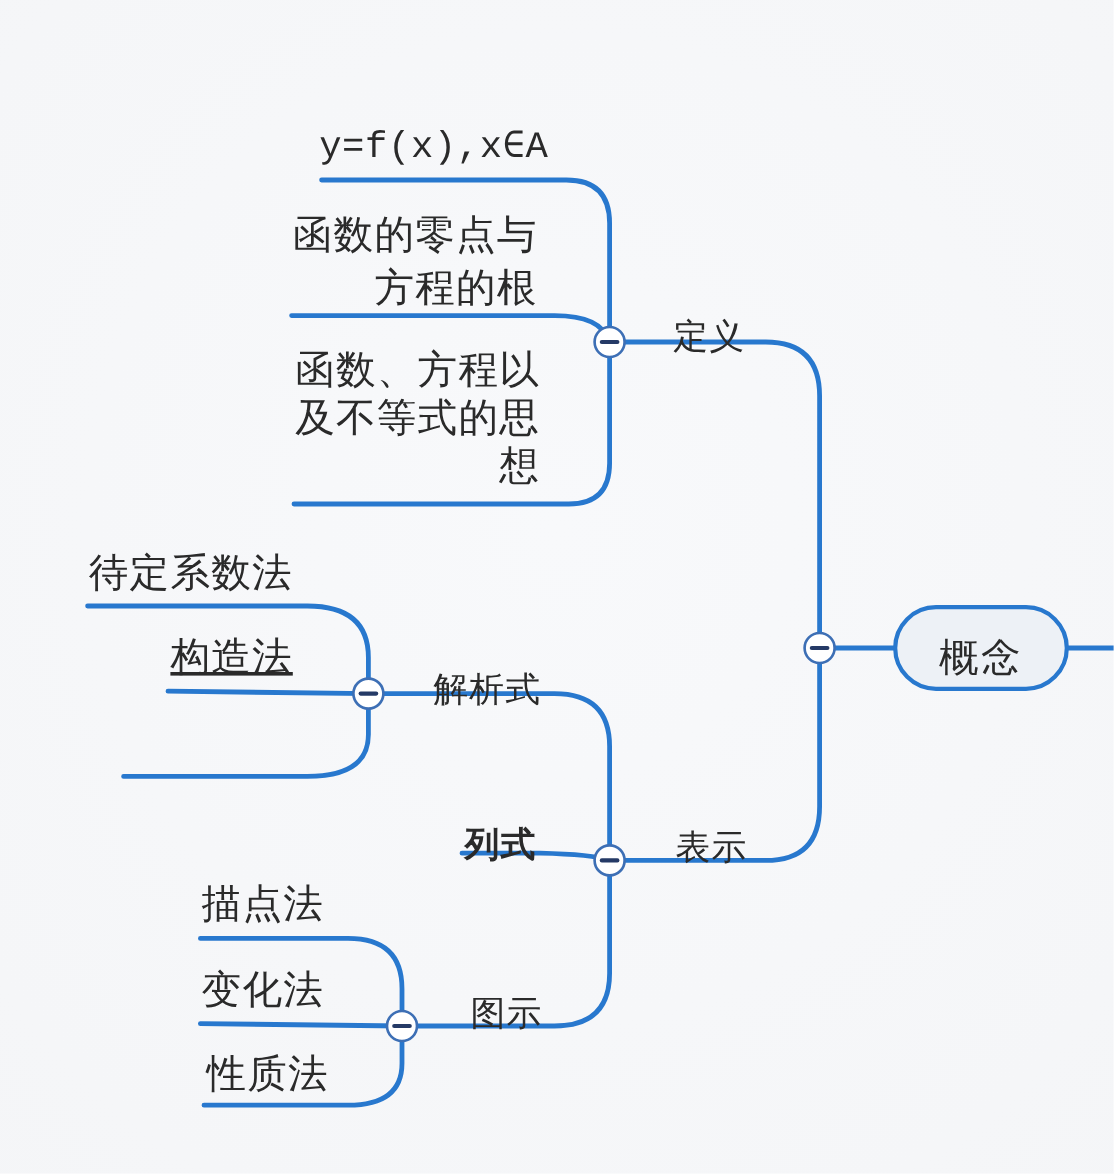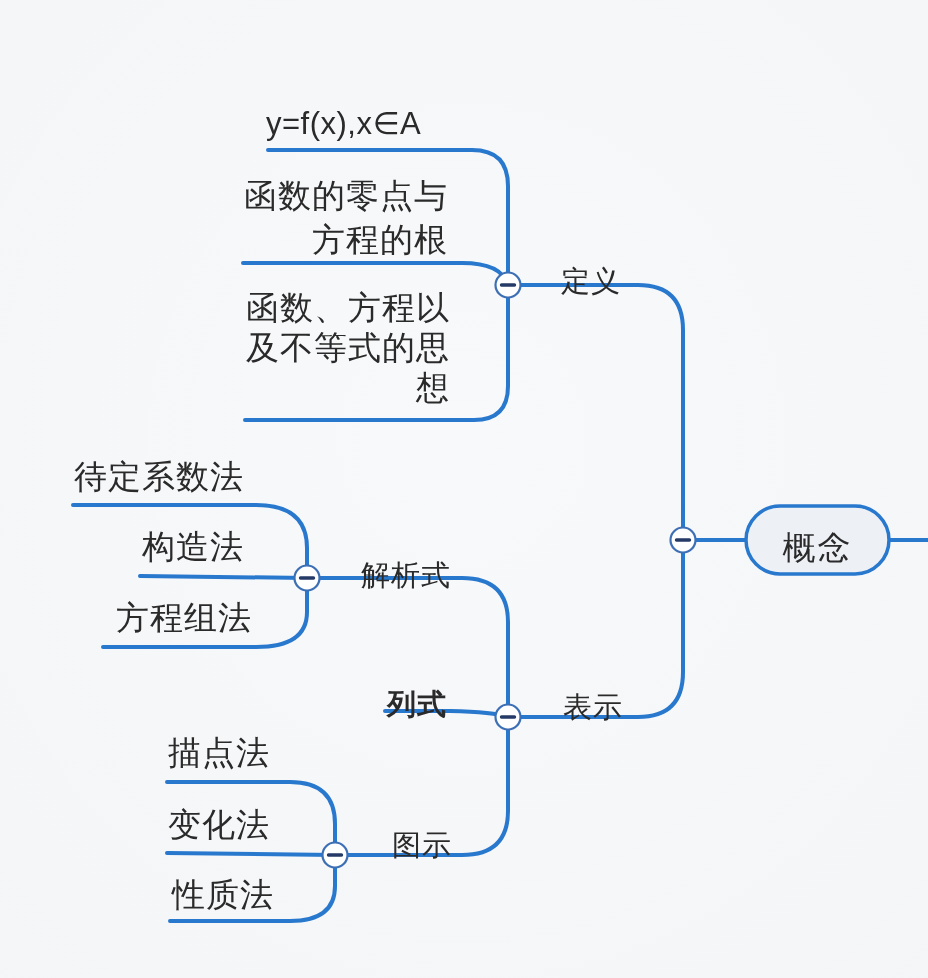--- a/index.html
+++ b/index.html
@@ -24,30 +24,30 @@
   svg .conn{fill:none;stroke:var(--line-color);stroke-width:4;stroke-linecap:round;}
   svg .root-pill{fill:var(--node-fill);stroke:var(--node-border);stroke-width:3.5;}
   svg .btn-circle{fill:#ffffff;stroke:var(--button-border);stroke-width:2.2;}
   svg .btn-minus{stroke:var(--button-minus);stroke-width:3.4;stroke-linecap:round;}
   .lbl{
     position:absolute;color:var(--text-color);white-space:pre-line;
     letter-spacing:1px;line-height:1.3;cursor:default;
   }
   .leaf{font-size:33px;text-align:right;}
   .branch{font-size:29px;margin-top:20px;}
-  .lbl-formula{left:266px;top:104px;font-size:31px;letter-spacing:0.5px;}
+  .lbl-formula{left:266px;top:104px;font-size:31px;letter-spacing:0.5px;font-family:Liberation Mono, monospace;}
   .lbl-lingdian{left:244px;top:174px;line-height:44px;}
   .lbl-sixiang{left:246px;top:288px;line-height:40px;}
   .lbl-dingyi{left:561px;top:243px;}
   .lbl-biaoshi{left:563px;top:669px;}
   .lbl-jiexishi{left:361px;top:537px;}
   .lbl-lieshi{left:387px;top:666px;font-weight:bold;}
   .lbl-tushi{left:392px;top:807px;}
   .lbl-daiding{left:74px;top:456px;}
-  .lbl-gouzao{left:142px;top:526px;}
+  .lbl-gouzao{left:142px;top:526px;text-decoration:underline;}
   .lbl-fangchengzu{left:116px;top:597px;}
   .lbl-miaodian{left:168px;top:732px;}
   .lbl-bianhua{left:168px;top:804px;}
   .lbl-xingzhi{left:172px;top:874px;}
   .lbl-root{
     left:745px;top:505px;width:145px;height:86px;
     display:flex;align-items:center;justify-content:center;
     font-size:33px;letter-spacing:2px;white-space:nowrap;
   }
 </style>
@@ -117,19 +117,18 @@
 
   <div class="lbl lbl-formula">y=f(x),x∈A</div>
   <div class="lbl leaf lbl-lingdian">函数的零点与
 方程的根</div>
   <div class="lbl leaf lbl-sixiang">函数、方程以
 及不等式的思
 想</div>
 
   <div class="lbl leaf lbl-daiding">待定系数法</div>
   <div class="lbl leaf lbl-gouzao">构造法</div>
-  <div class="lbl leaf lbl-fangchengzu">方程组法</div>
 
   <div class="lbl leaf lbl-miaodian">描点法</div>
   <div class="lbl leaf lbl-bianhua">变化法</div>
   <div class="lbl leaf lbl-xingzhi">性质法</div>
 
 </div>
 
 </body></html>

